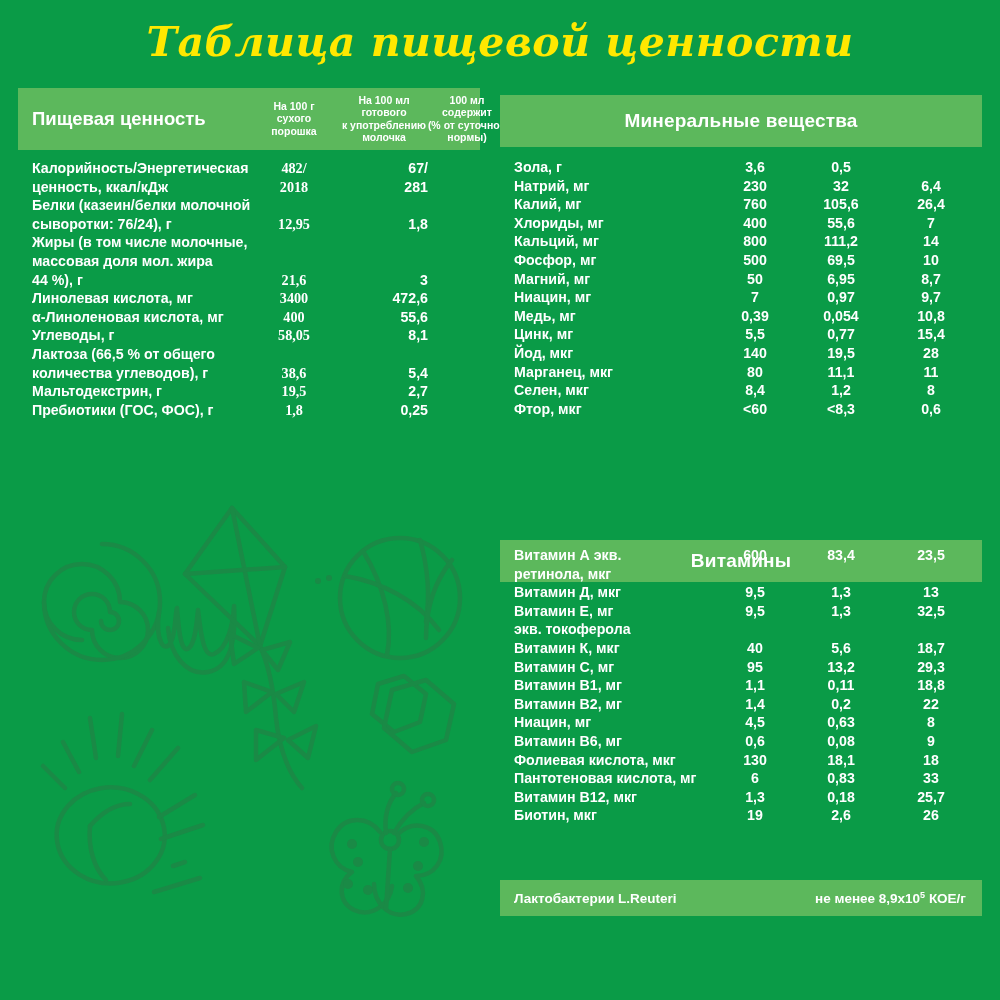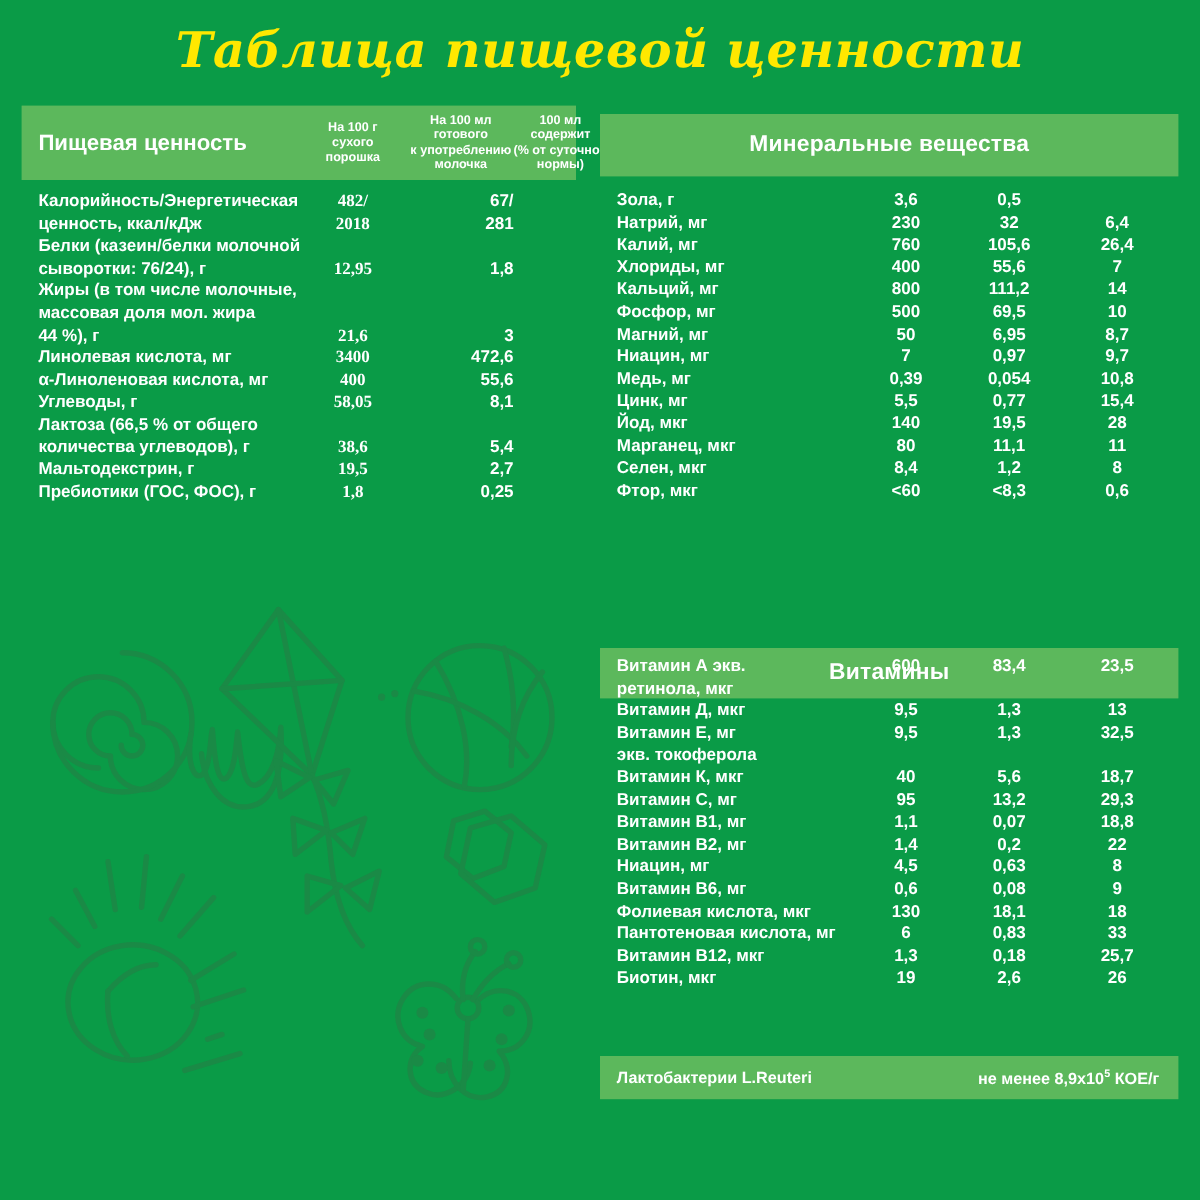--- a/index.html
+++ b/index.html
@@ -458,21 +458,21 @@
       </div>
       <div class="row">
         <span class="lbl">Витамин С, мг</span>
         <span class="v v1">95</span>
         <span class="v v2">13,2</span>
         <span class="v v3">29,3</span>
       </div>
       <div class="row">
         <span class="lbl">Витамин В1, мг</span>
         <span class="v v1">1,1</span>
-        <span class="v v2">0,07</span>
+        <span class="v v2">0,11</span>
         <span class="v v3">18,8</span>
       </div>
       <div class="row">
         <span class="lbl">Витамин В2, мг</span>
         <span class="v v1">1,4</span>
         <span class="v v2">0,2</span>
         <span class="v v3">22</span>
       </div>
       <div class="row">
         <span class="lbl">Ниацин, мг</span>

